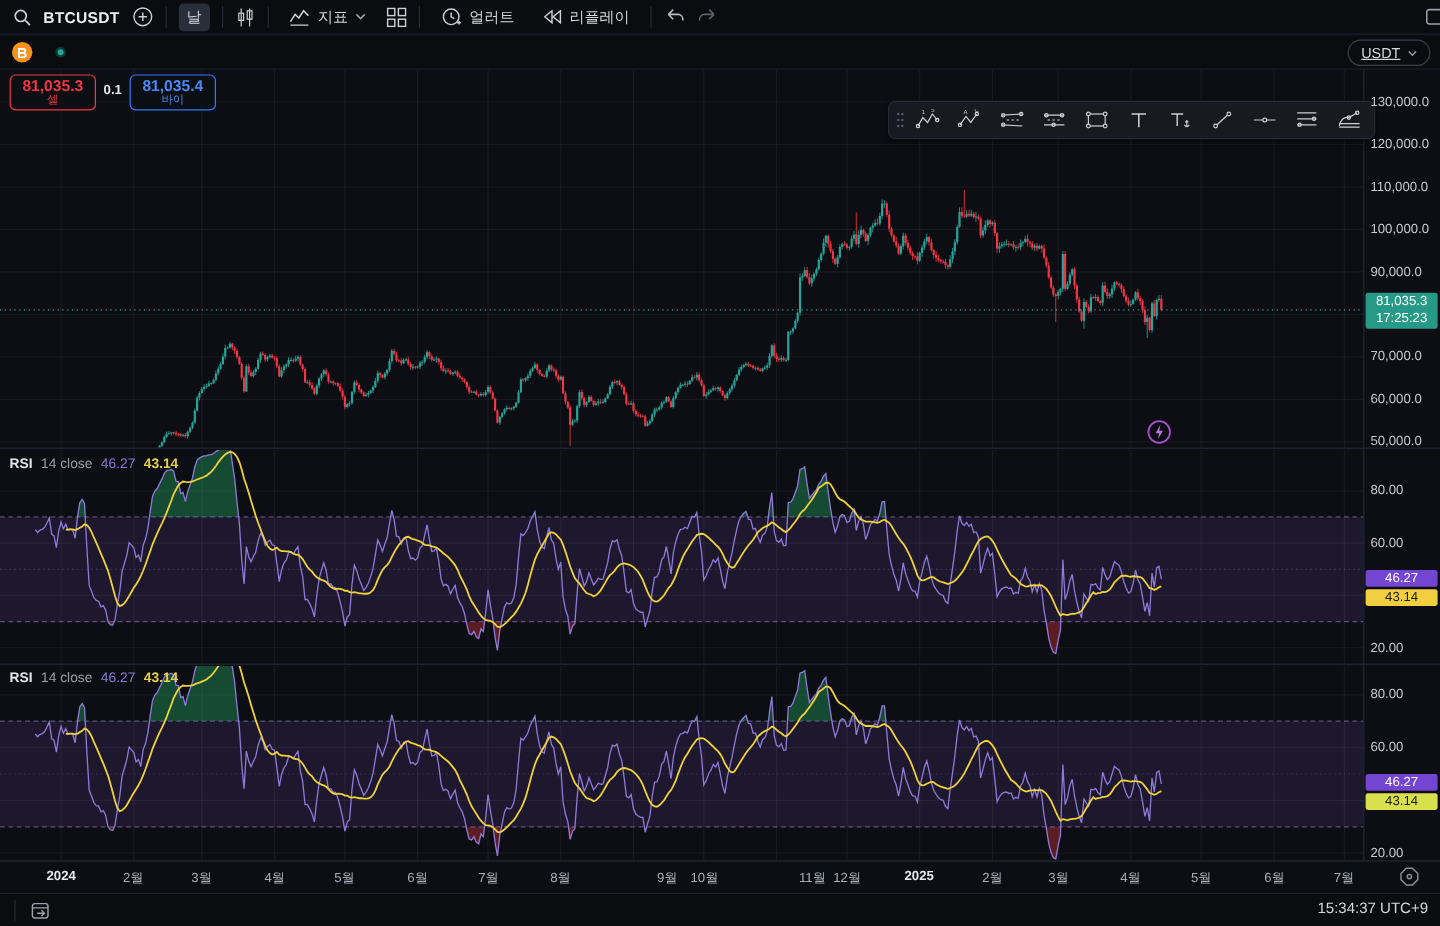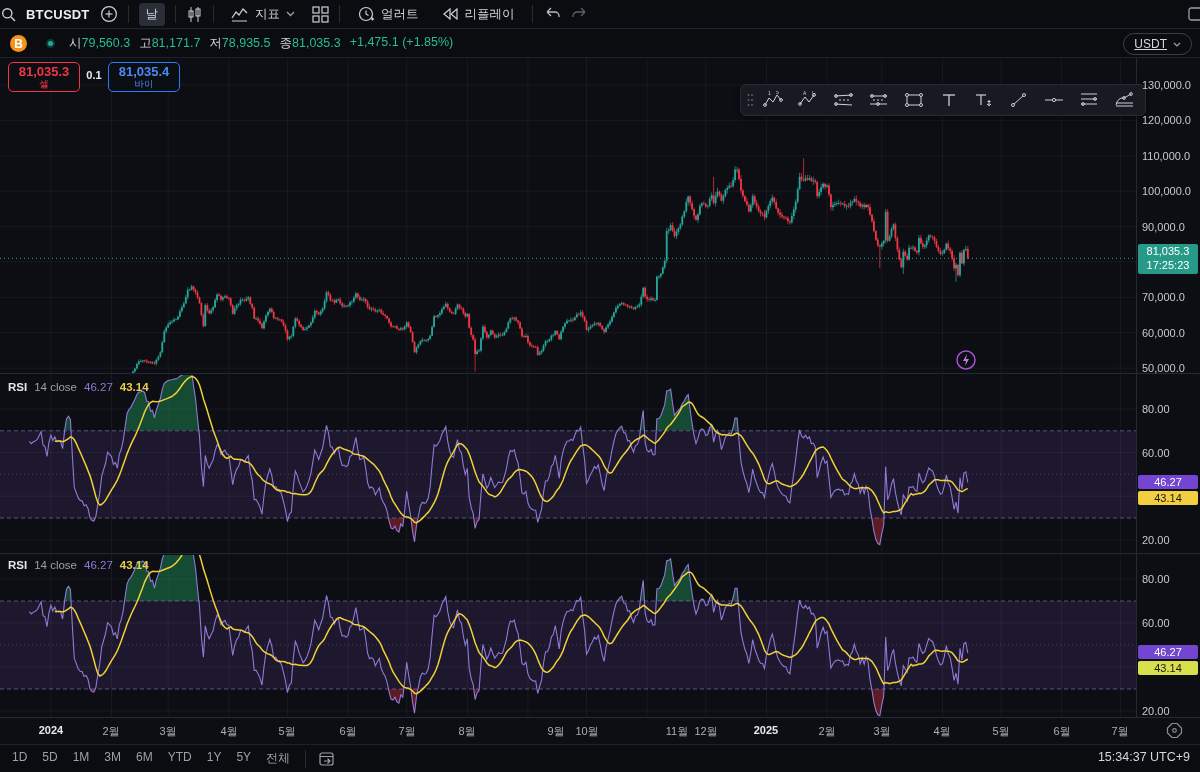--- a/index.html
+++ b/index.html
@@ -1,20 +1,20 @@
 <!DOCTYPE html>
 <html><head>
 <meta charset="utf-8">
 <style>
   html,body{margin:0;padding:0;background:#000;}
   *{box-sizing:border-box;font-family:"Liberation Sans","DejaVu Sans",sans-serif;}
   #stage{position:relative;width:1200px;height:772px;background:#0c0e13;overflow:hidden;color:#d5d7dd;}
   .abs{position:absolute;}
   
-  #topbar{left:0;top:0;width:1200px;height:29px;background:#0a0c10;border-bottom:1px solid #1c212c;display:flex;align-items:center;gap:10px;padding:0 1px;}
+  #topbar{left:0;top:0;width:1200px;height:29px;background:#0a0c10;border-bottom:1px solid #1c212c;display:flex;align-items:center;gap:10px;padding:0 11px;}
   .tb-sep{width:1px;height:18px;background:#262b36;}
   .tb-btn{display:flex;align-items:center;gap:6px;padding:3px 7px;border-radius:4px;color:#d5d7dd;font-size:12.5px;}
   .tb-btn.active{background:#2a2e39;}
   .icon{display:inline-flex;align-items:center;justify-content:center;}
   .sym{font-weight:bold;font-size:13px;color:#eceef2;letter-spacing:.2px;}
   
   #symbar{left:0;top:30px;width:1200px;height:28px;background:#0a0c10;border-bottom:1px solid #1c212c;display:flex;align-items:center;padding:0 10px;font-size:13px;}
   .coin{width:17px;height:17px;border-radius:50%;background:#f7931a;color:#fff;font-weight:bold;font-size:12px;display:flex;align-items:center;justify-content:center;margin-right:7px;}
   .status-dot{width:9px;height:9px;border-radius:50%;background:#26a69a;border:2px solid #0f3b34;margin:0 14px 0 12px;}
   .ohlc{font-size:12.5px;color:#cfd2d9;display:flex;gap:9px;}
@@ -144,27 +144,20 @@
     <span class="icon" style="position:absolute;right:-6px;">
         <svg width="18" height="16" viewBox="0 0 18 16">
           <rect x="1" y="2" width="14" height="12" rx="2" fill="none" stroke="#9aa0aa" stroke-width="1.3"></rect>
         </svg>
       </span>
   </div>
 
   <div id="symbar" class="abs">
     <span class="coin">B</span>
     <span class="status-dot"></span>
-    <span class="ohlc">
-      <span><span>시</span><b>79,560.3</b></span>
-      <span><span>고</span><b>81,171.7</b></span>
-      <span><span>저</span><b>78,935.5</b></span>
-      <span><span>종</span><b>81,035.3</b></span>
-      <b>+1,475.1 (+1.85%)</b>
-    </span>
     <span id="usdt-btn">
       <span>USDT</span>
       <span class="icon">
           <svg width="8" height="5" viewBox="0 0 8 5">
             <polyline points="1,1 4,4 7,1" fill="none" stroke="#9aa0aa" stroke-width="1.2"></polyline>
           </svg>
         </span>
     </span>
   </div>
 
@@ -1349,31 +1342,20 @@
       <span class="tlab" style="left:1098px;">7월</span>
     <span class="icon" style="position:absolute;left:1166px;top:4px;color:#8a8e98;font-size:14px;">
         <svg width="17" height="17" viewBox="0 0 17 17">
           <polygon points="6,1.5 11,1.5 15.5,6 15.5,11 11,15.5 6,15.5 1.5,11 1.5,6" fill="none" stroke="#8a8e98" stroke-width="1.2"></polygon>
           <circle cx="8.5" cy="8.5" r="1.8" fill="none" stroke="#8a8e98" stroke-width="1.2"></circle>
         </svg>
       </span>
   </div>
 
   <div id="botbar" class="abs">
-    <span id="ranges" style="display:flex;">
-        <span class="rng">1D</span>
-        <span class="rng">5D</span>
-        <span class="rng">1M</span>
-        <span class="rng">3M</span>
-        <span class="rng">6M</span>
-        <span class="rng">YTD</span>
-        <span class="rng">1Y</span>
-        <span class="rng">5Y</span>
-        <span class="rng">전체</span>
-      </span>
     <span class="tb-sep"></span>
     <span class="icon" style="margin-left:12px;">
         <svg width="18" height="16" viewBox="0 0 18 16">
           <rect x="2" y="2" width="13" height="12" rx="2" fill="none" stroke="#9ba0ab" stroke-width="1.2"></rect>
           <line x1="2" y1="5.5" x2="15" y2="5.5" stroke="#9ba0ab"></line>
           <path d="M6,10 h6 M9.5,7.5 L12,10 L9.5,12.5" fill="none" stroke="#9ba0ab" stroke-width="1.2"></path>
         </svg>
       </span>
   </div>
   <span id="clock" class="abs">15:34:37 UTC+9</span>

